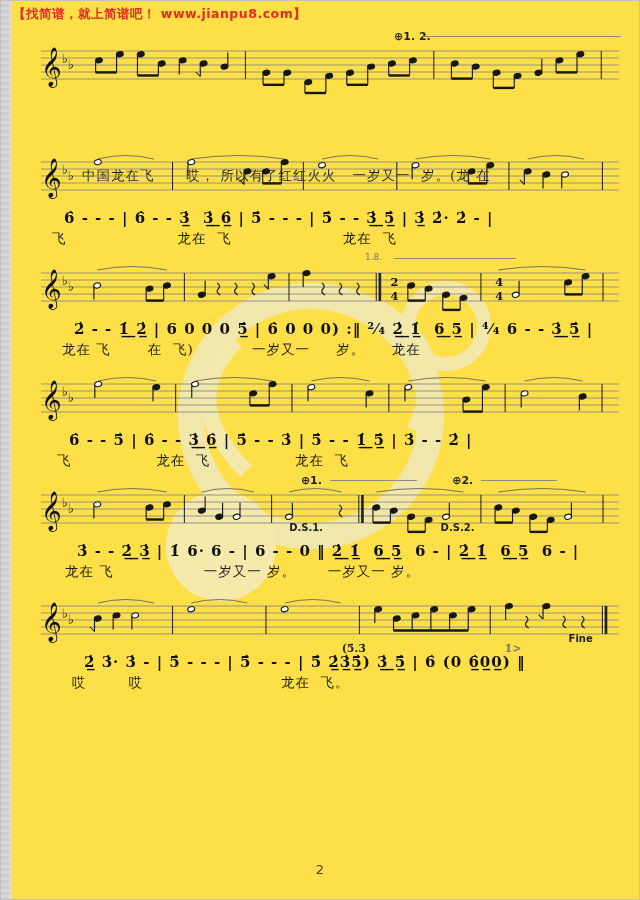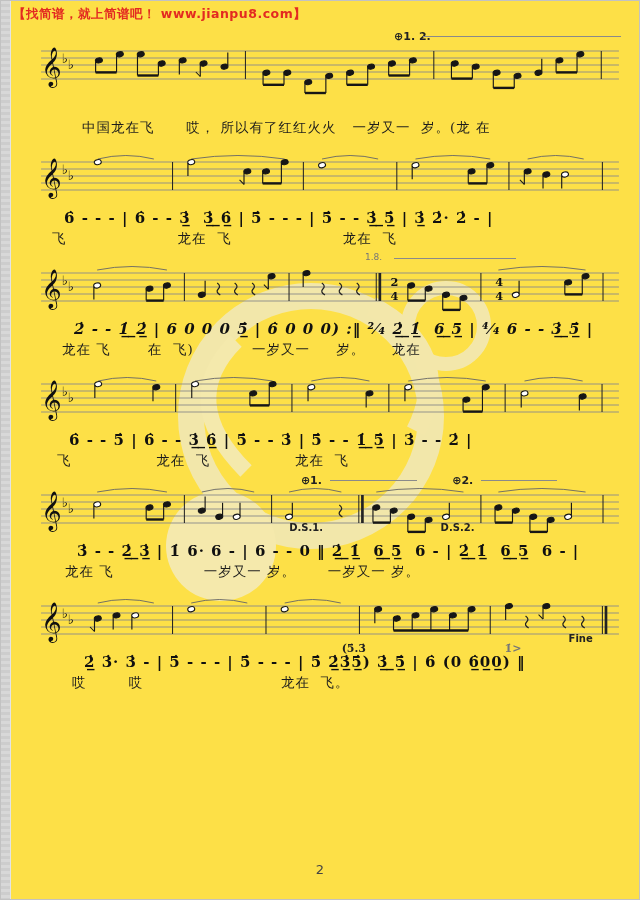--- a/index.html
+++ b/index.html
@@ -110,21 +110,21 @@
           <line x1="522.3199999999999" y1="20.2" x2="522.3199999999999" y2="37.4" stroke="#161616" stroke-width="1.1"></line>
           <line x1="502" y1="37.4" x2="522.3199999999999" y2="37.4" stroke="#161616" stroke-width="2.4"></line>
           <line x1="136.24" y1="26.4" x2="136.24" y2="39.4" stroke="#161616" stroke-width="1.1"></line>
           <line x1="183.28" y1="30.6" x2="183.28" y2="17.6" stroke="#161616" stroke-width="1.1"></line>
           <line x1="488.08" y1="36.8" x2="488.08" y2="23.799999999999997" stroke="#161616" stroke-width="1.1"></line>
         </svg>
     <div class="ann-layer">
           <span class="ann above" style="left: 61%;">⊕1. 2.</span>
           <span class="ann-line above" style="left: 66%; width: 34%;"></span>
         </div>
-    <div class="lyrics" style="left: 43px;">中国龙在飞      哎， 所以有了红红火火   一岁又一  岁。(龙 在</div>
+    <div class="lyrics" style="left: 43px; margin-top: 48px;">中国龙在飞      哎， 所以有了红红火火   一岁又一  岁。(龙 在</div>
   </div>
       <div class="system">
     <svg class="staff" preserveAspectRatio="none" viewBox="0 0 565 62">
           <line x1="2" y1="16" x2="563" y2="16" stroke="#8a8a8a" stroke-width="0.9"></line>
           <line x1="2" y1="23" x2="563" y2="23" stroke="#8a8a8a" stroke-width="0.9"></line>
           <line x1="2" y1="30" x2="563" y2="30" stroke="#8a8a8a" stroke-width="0.9"></line>
           <line x1="2" y1="37" x2="563" y2="37" stroke="#8a8a8a" stroke-width="0.9"></line>
           <line x1="2" y1="44" x2="563" y2="44" stroke="#8a8a8a" stroke-width="0.9"></line>
           <text x="2" y="43" font-size="34" fill="#101010" font-family="DejaVu Sans">𝄞</text>
           <text x="22" y="28" font-size="13" fill="#101010">♭</text>
@@ -227,21 +227,21 @@
           <line x1="510.46666666666675" y1="37.4" x2="527.4" y2="37.4" stroke="#161616" stroke-width="2.4"></line>
           <line x1="53.266666666666666" y1="29.5" x2="53.266666666666666" y2="42.5" stroke="#161616" stroke-width="1.1"></line>
           <line x1="161.26666666666665" y1="36.8" x2="161.26666666666665" y2="23.799999999999997" stroke="#161616" stroke-width="1.1"></line>
           <line x1="256.46666666666664" y1="17.099999999999998" x2="256.46666666666664" y2="30.099999999999998" stroke="#161616" stroke-width="1.1"></line>
           <line x1="466.06666666666666" y1="36.8" x2="466.06666666666666" y2="23.799999999999997" stroke="#161616" stroke-width="1.1"></line>
         </svg>
     <div class="ann-layer">
           <span class="ann small above" style="left: 56%;">1.8.</span>
           <span class="ann-line above" style="left: 61%; width: 21%;"></span>
         </div>
-    <div class="jianpu" style="left: 35px; font-style: italic;">2̇ - - 1̲̇ ̲2̲̇ | 6 0 0 0 5̲̇ | 6̇ 0 0 0) :‖ ²⁄₄ 2̲̇ ̲1̲̇  6̲ ̲5̲ | ⁴⁄₄ 6 - - 3̲̇ ̲5̲̇ |</div>
+    <div class="jianpu" style="left: 35px;">2̇ - - 1̲̇ ̲2̲̇ | 6 0 0 0 5̲̇ | 6̇ 0 0 0) :‖ ²⁄₄ 2̲̇ ̲1̲̇  6̲ ̲5̲ | ⁴⁄₄ 6 - - 3̲̇ ̲5̲̇ |</div>
     <div class="lyrics" style="left: 23px;">龙在 飞       在  飞)           一岁又一     岁。     龙在</div>
   </div>
       <div class="system">
     <svg class="staff" preserveAspectRatio="none" viewBox="0 0 565 62">
           <line x1="2" y1="16" x2="563" y2="16" stroke="#8a8a8a" stroke-width="0.9"></line>
           <line x1="2" y1="23" x2="563" y2="23" stroke="#8a8a8a" stroke-width="0.9"></line>
           <line x1="2" y1="30" x2="563" y2="30" stroke="#8a8a8a" stroke-width="0.9"></line>
           <line x1="2" y1="37" x2="563" y2="37" stroke="#8a8a8a" stroke-width="0.9"></line>
           <line x1="2" y1="44" x2="563" y2="44" stroke="#8a8a8a" stroke-width="0.9"></line>
           <text x="2" y="43" font-size="34" fill="#101010" font-family="DejaVu Sans">𝄞</text>

